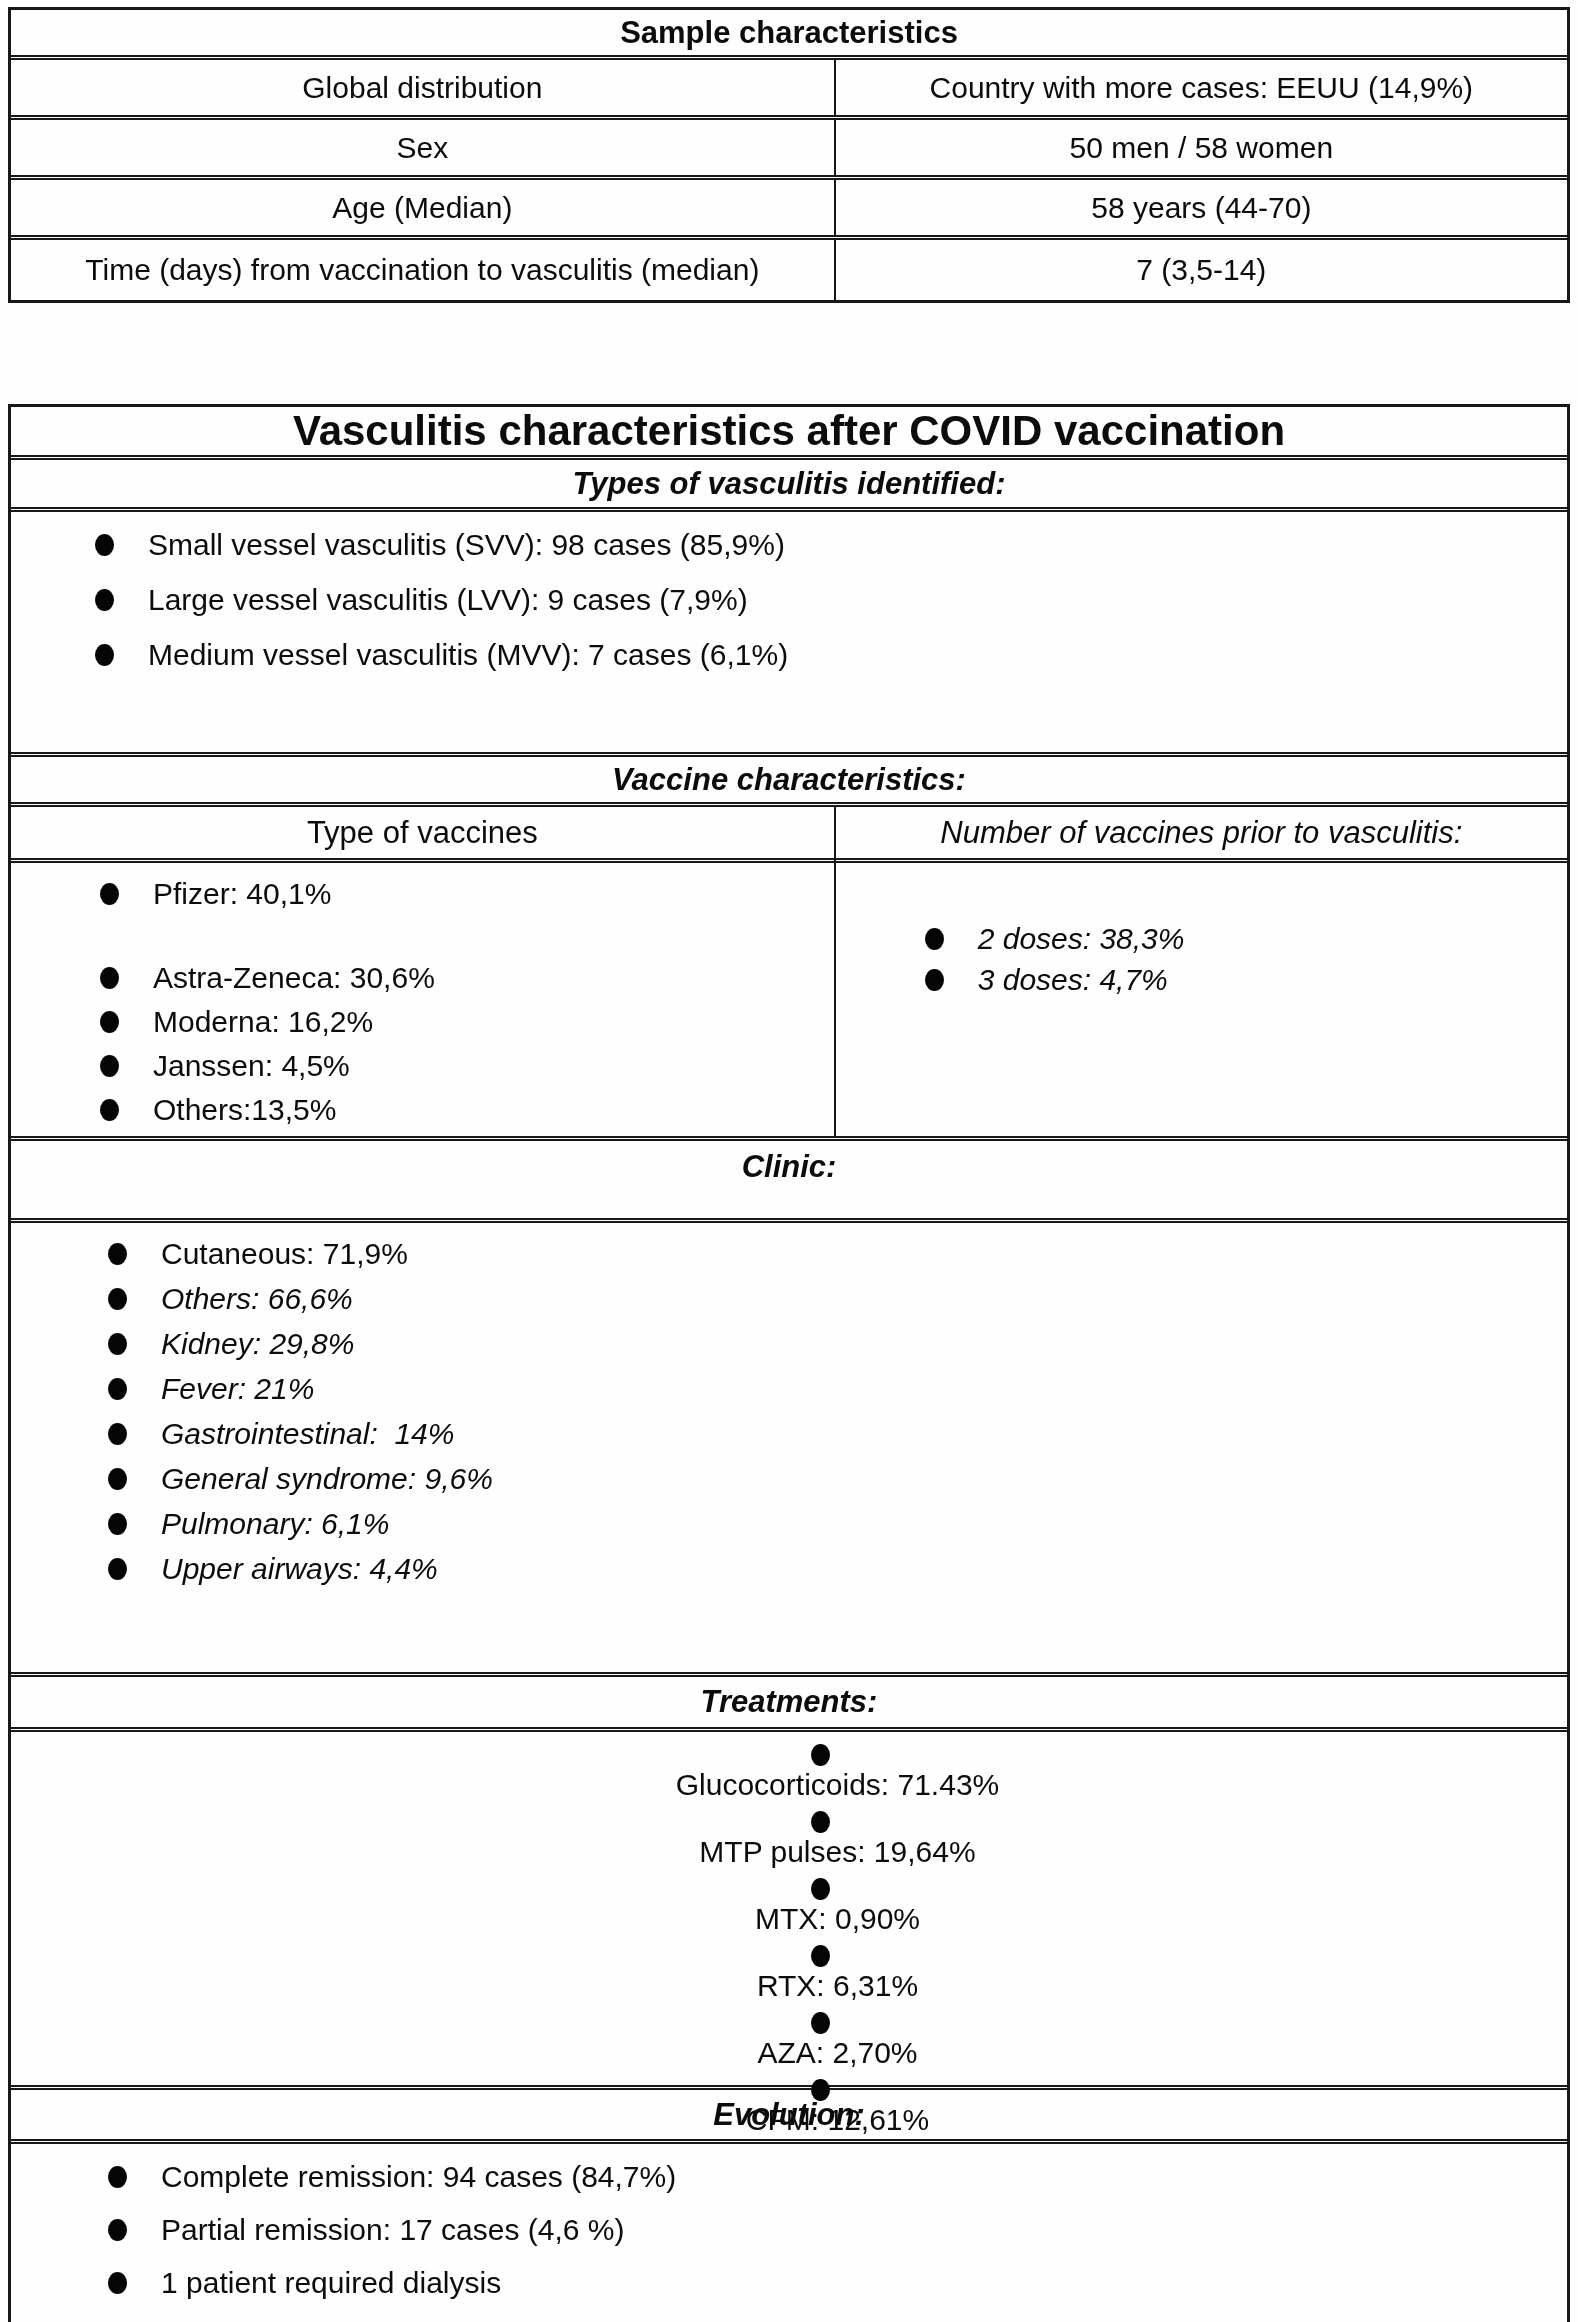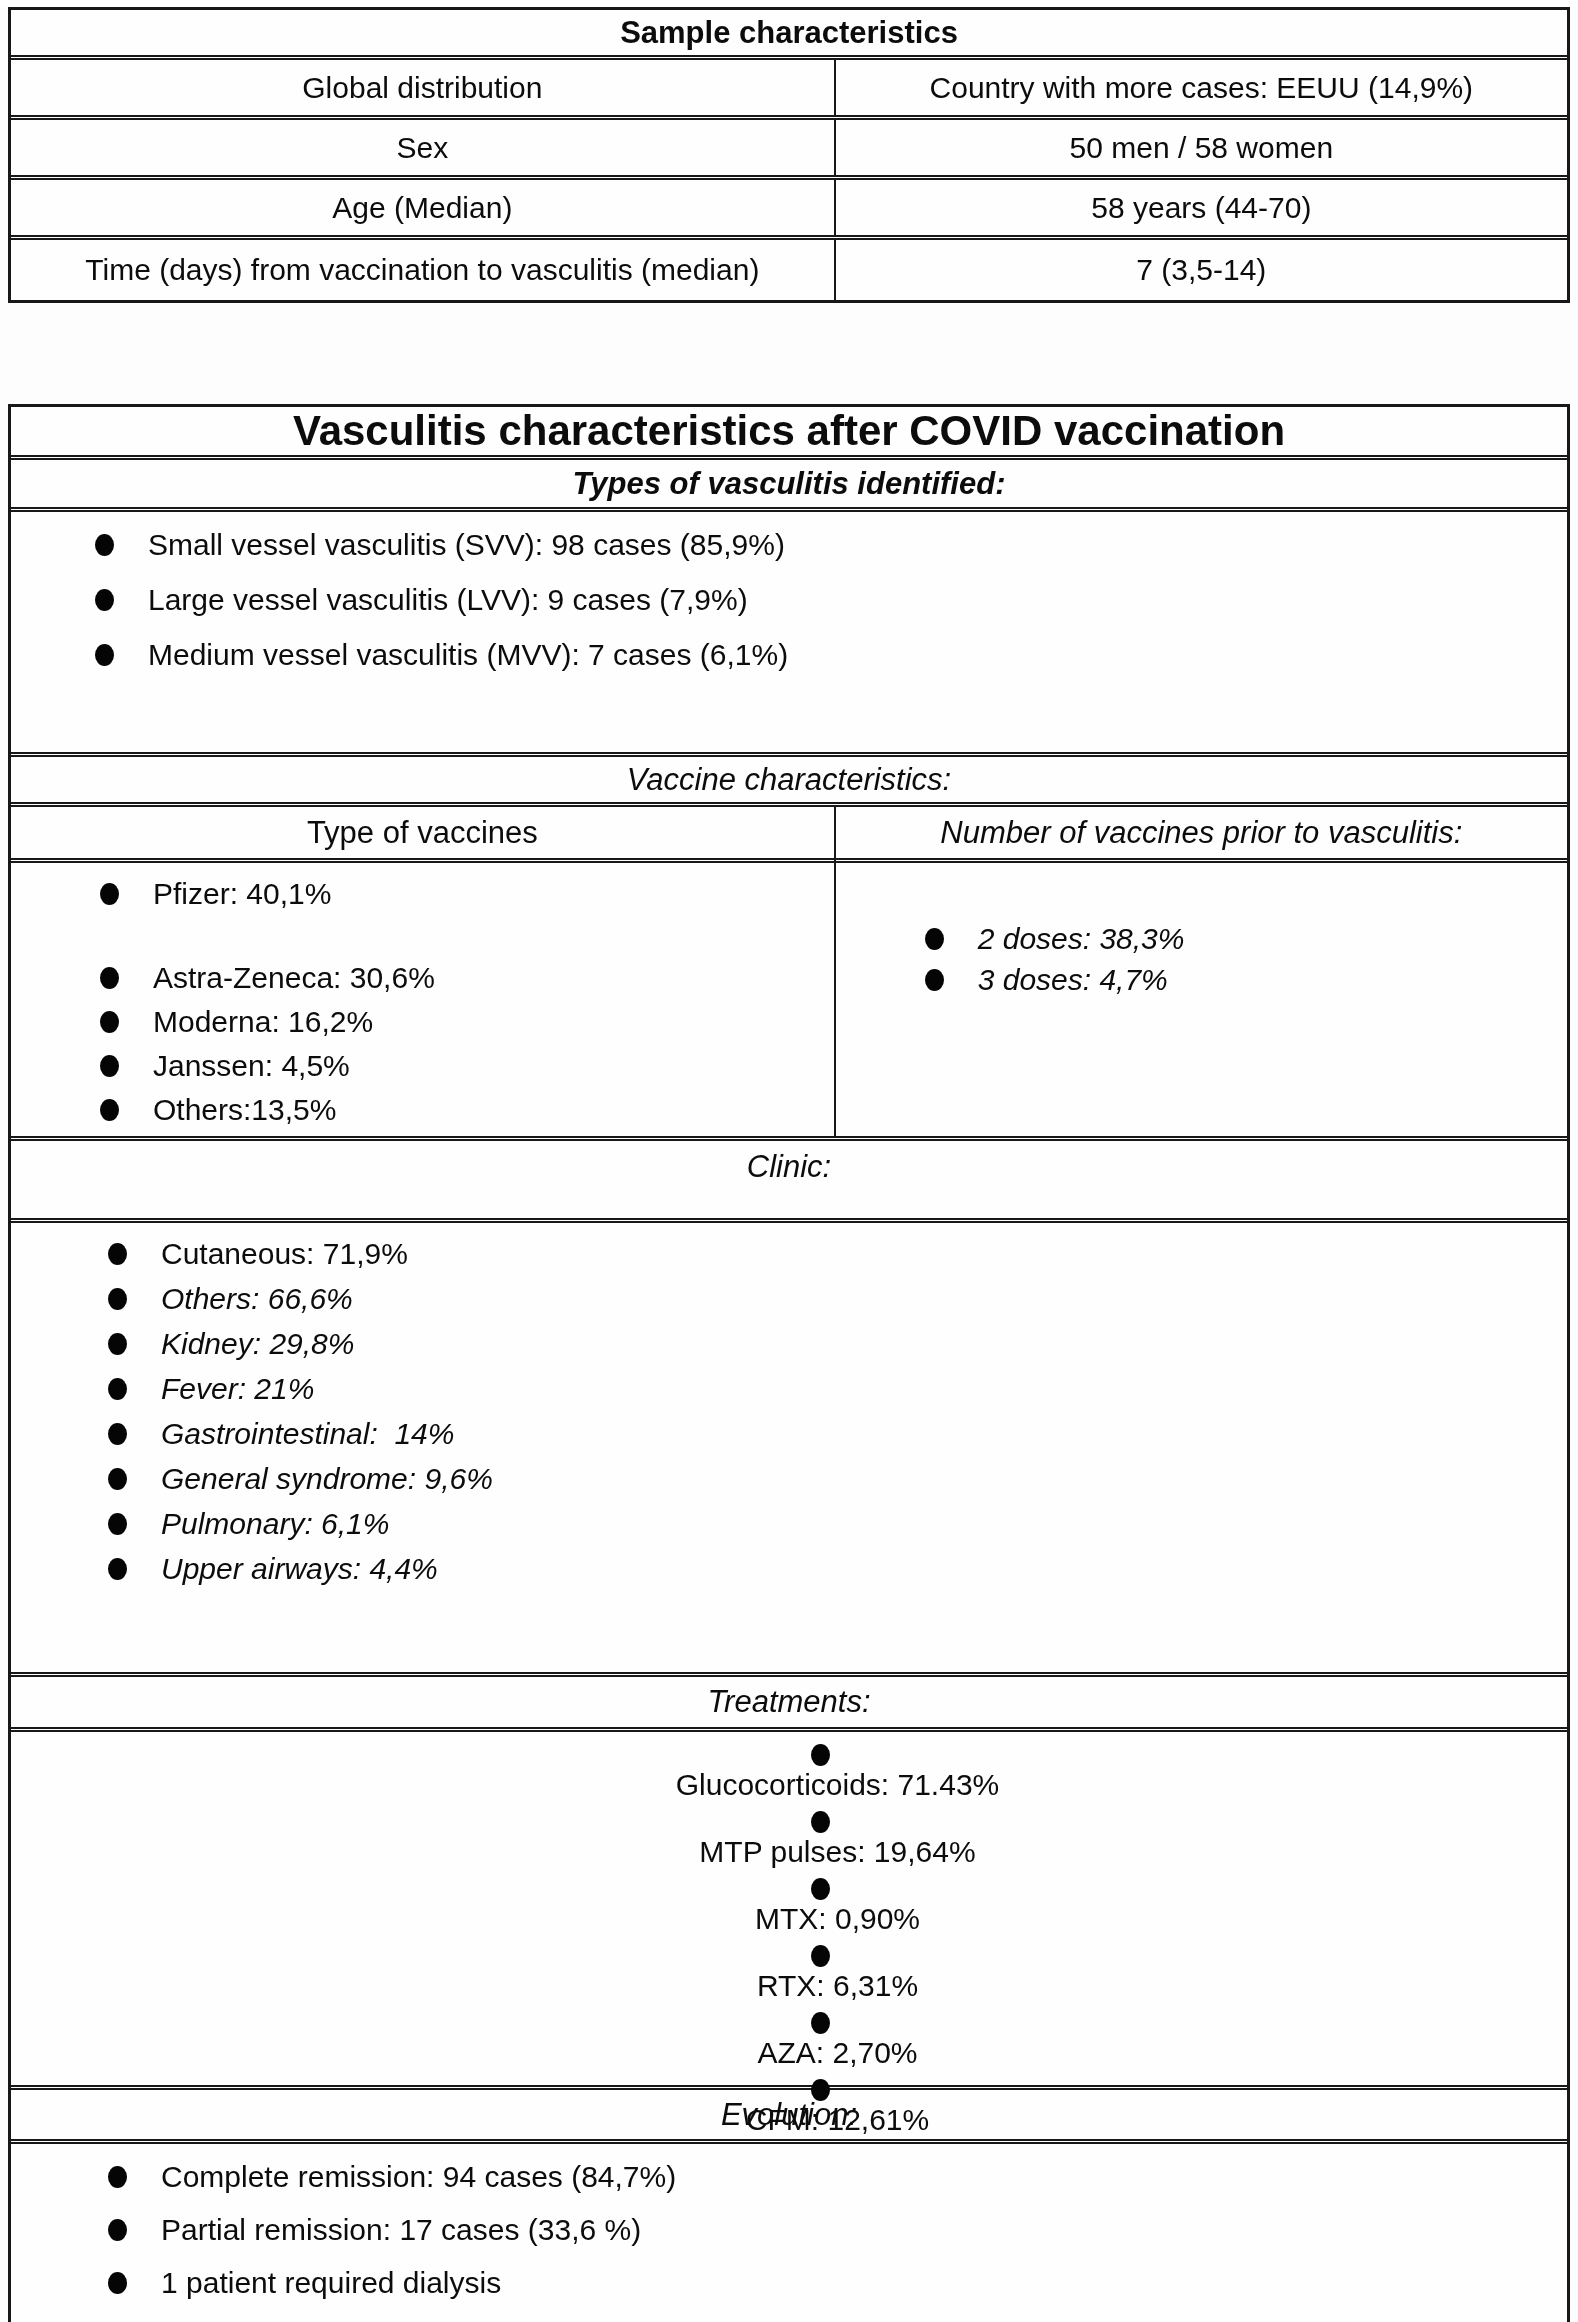--- a/index.html
+++ b/index.html
@@ -66,21 +66,21 @@
     width: 19px; height: 22px; background: #050505; border-radius: 50%;
     flex: none; margin-right: 34px;
   }
   .btext { font-size: 30px; line-height: 38px; white-space: pre-wrap; }
   .it .btext, .btext.it { font-style: italic; }
 
   .t2-types .bullet { margin-bottom: 17px; }
 
   .t2-sechdr {
     display: flex; align-items: center; justify-content: center;
-    font-weight: normal; font-style: italic; font-size: 31px;
+    font-weight: bold; font-style: italic; font-size: 31px;
   }
   .t2-vaxhdr { height: 50px; }
 
   .t2-vaxcols { display: flex; height: 334px; }
   .vcol-left { width: 53%; border-right: 2px solid #181818; }
   .vcol-right { width: 47%; }
   .vcol-hdr {
     height: 56px; display: flex; align-items: center; justify-content: center;
     font-size: 31px; font-weight: normal;
     border-bottom: 5px double #181818;
@@ -264,21 +264,21 @@
 
     <div class="t2-sechdr evo-hdr dbl-b">Evolution:</div>
 
     <div class="t2-evo">
       <div class="bullet">
         <span class="dot"></span>
         <span class="btext">Complete remission: 94 cases (84,7%)</span>
       </div>
       <div class="bullet">
         <span class="dot"></span>
-        <span class="btext">Partial remission: 17 cases (33,6 %)</span>
+        <span class="btext">Partial remission: 17 cases (4,6 %)</span>
       </div>
       <div class="bullet">
         <span class="dot"></span>
         <span class="btext">1 patient required dialysis</span>
       </div>
     </div>
 
   </div>
 </div>
 

